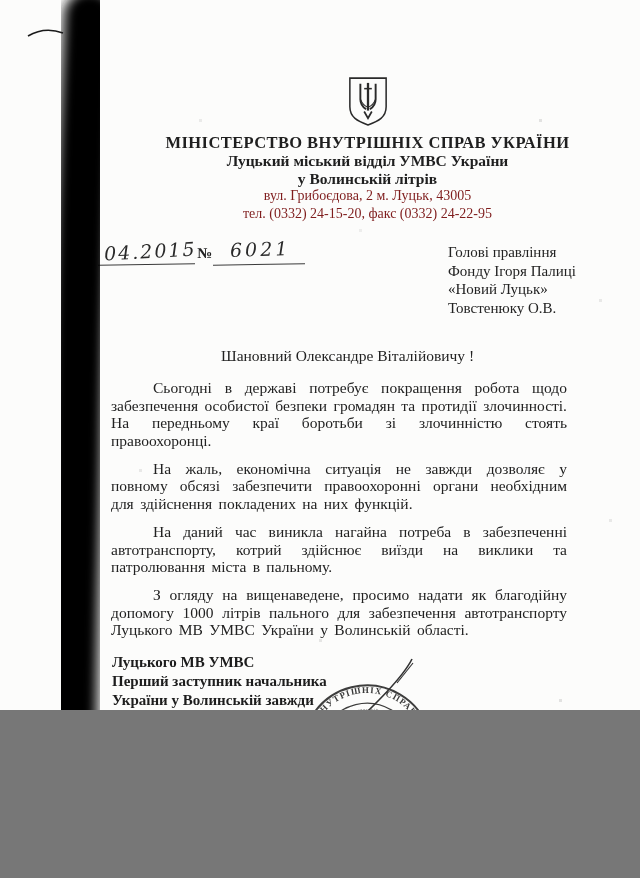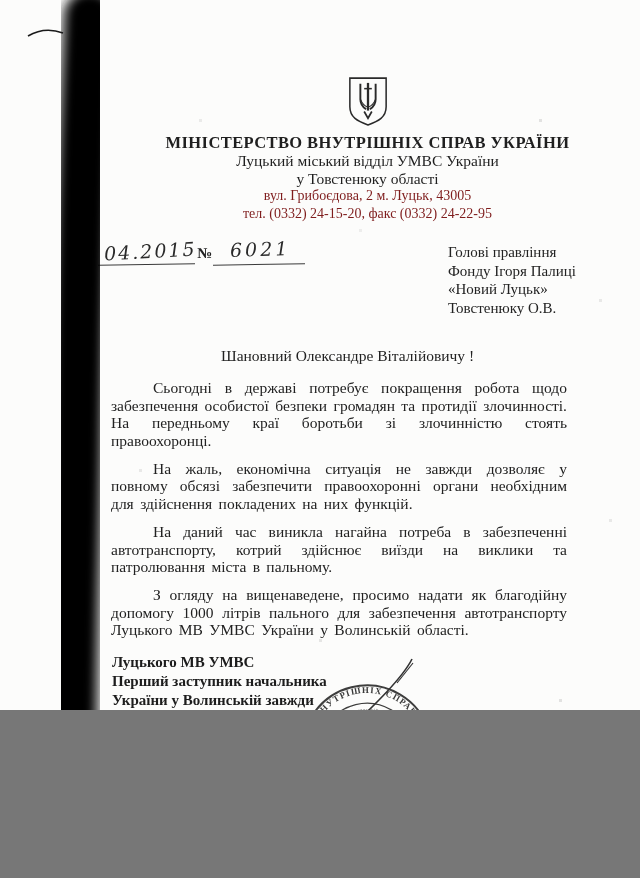--- a/index.html
+++ b/index.html
@@ -12,21 +12,21 @@
     box-shadow: 540px 120px 0 1px rgba(0,0,0,.10), 600px 300px 0 1px rgba(0,0,0,.08),
       320px 640px 0 1px rgba(0,0,0,.09), 560px 700px 0 1px rgba(0,0,0,.10),
       200px 120px 0 1px rgba(0,0,0,.07), 480px 840px 0 1px rgba(0,0,0,.09),
       140px 470px 0 1px rgba(0,0,0,.08), 610px 520px 0 1px rgba(0,0,0,.08),
       360px 230px 0 1px rgba(0,0,0,.06), 520px 410px 0 1px rgba(0,0,0,.07);}
   .overlay-svg{position:absolute;left:0;top:0;width:640px;height:878px;pointer-events:none;}
   
   .letterhead{position:absolute;left:95px;top:76px;width:545px;text-align:center;}
   .emblem{display:block;margin:0 auto 6px auto;}
   .lh-ministry{font-size:16.5px;font-weight:bold;letter-spacing:.4px;line-height:18px;}
-  .lh-dept,.lh-region{font-size:15.5px;font-weight:normal;line-height:17.5px;}
+  .lh-dept,.lh-region{font-size:15.5px;font-weight:bold;line-height:17.5px;}
   .lh-addr,.lh-phone{font-size:14px;line-height:17.5px;color:#7f1d1d;}
   
   .refline{position:absolute;left:0;top:236px;width:640px;height:34px;}
   .hw{font-family:"DejaVu Serif", serif;font-style:italic;color:#2a2a2a;}
   .hw-date{position:absolute;left:104px;top:4px;font-size:19px;transform:rotate(-3deg);letter-spacing:2px;}
   .no-label{position:absolute;left:197px;top:9px;font-size:15px;font-weight:600;color:#222;}
   .hw-number{position:absolute;left:230px;top:2px;font-size:19px;transform:rotate(-2deg);letter-spacing:3px;}
   .ref-underline-1{position:absolute;left:98px;top:28px;width:97px;height:1.3px;background:#3a3a3a;transform:rotate(-1deg);}
   .ref-underline-2{position:absolute;left:213px;top:28px;width:92px;height:1.3px;background:#3a3a3a;transform:rotate(-1deg);}
   
@@ -52,21 +52,21 @@
       <path d="M 3,2 H 41 V 32 C 41,43 33,47 22,51 C 11,47 3,43 3,32 Z" fill="none" stroke="#2a2a2a" stroke-width="1.6"></path>
       <path d="M 14,8 V 24 C 14,30 17,32.5 20,34.5" fill="none" stroke="#2a2a2a" stroke-width="2"></path>
       <path d="M 30,8 V 24 C 30,30 27,32.5 24,34.5" fill="none" stroke="#2a2a2a" stroke-width="2"></path>
       <path d="M 22,7 V 36" fill="none" stroke="#2a2a2a" stroke-width="2.4"></path>
       <path d="M 18,13 H 26" fill="none" stroke="#2a2a2a" stroke-width="1.6"></path>
       <path d="M 14,24 C 16,29 19,31.5 22,32.5 C 25,31.5 28,29 30,24" fill="none" stroke="#2a2a2a" stroke-width="1.2"></path>
       <path d="M 18,37 L 22,44 L 26,37" fill="none" stroke="#2a2a2a" stroke-width="1.8"></path>
     </svg>
     <div class="lh-ministry">МІНІСТЕРСТВО ВНУТРІШНІХ СПРАВ УКРАЇНИ</div>
     <div class="lh-dept">Луцький міський відділ УМВС України</div>
-    <div class="lh-region">у Товстенюку області</div>
+    <div class="lh-region">у Волинській літрів</div>
     <div class="lh-addr">вул. Грибоєдова, 2 м. Луцьк, 43005</div>
     <div class="lh-phone">тел. (0332) 24-15-20, факс (0332) 24-22-95</div>
   </div>
 
   <div class="refline">
     <span class="hw hw-date">04.2015</span>
     <span class="no-label">№</span>
     <span class="hw hw-number">6021</span>
     <span class="ref-underline-1"></span>
     <span class="ref-underline-2"></span>

